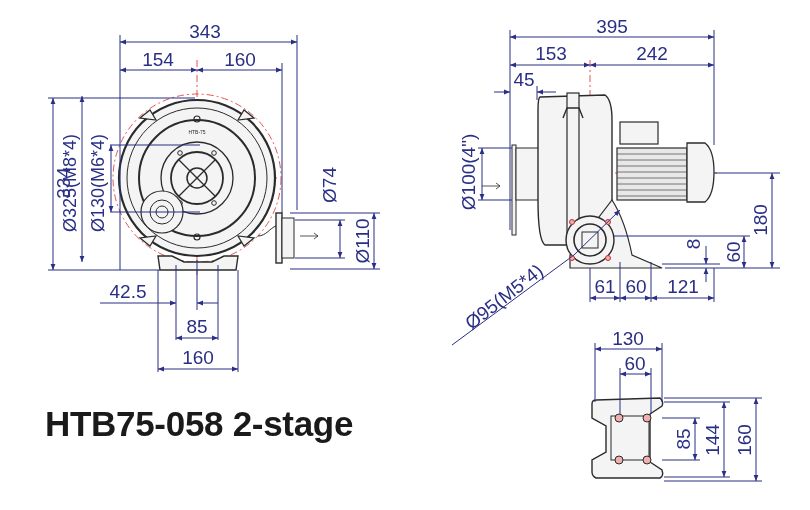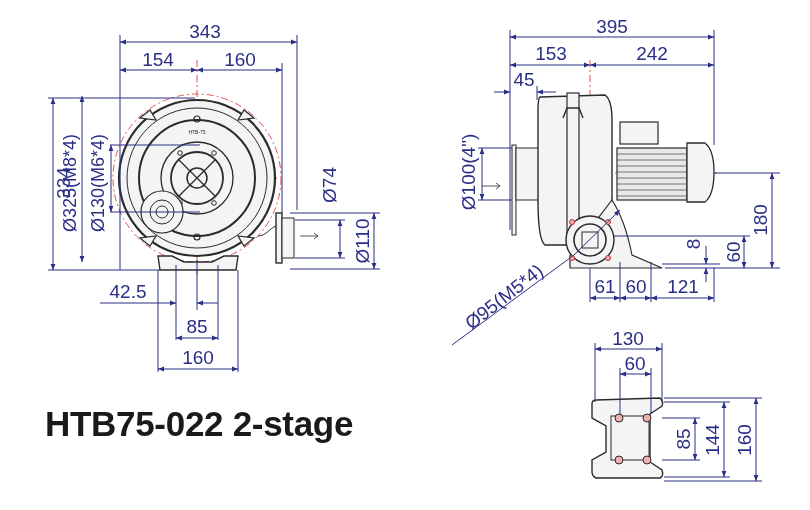--- a/index.html
+++ b/index.html
@@ -222,13 +222,13 @@
     <line class="dl" x1="724" y1="402" x2="724" y2="477" marker-start="url(#ar)" marker-end="url(#ar)"></line>
     <text class="dim" transform="translate(719,440) rotate(-90)" text-anchor="middle">144</text>
 
     <line class="dl" x1="664" y1="398" x2="762" y2="398"></line>
     <line class="dl" x1="664" y1="481" x2="762" y2="481"></line>
     <line class="dl" x1="756" y1="398" x2="756" y2="481" marker-start="url(#ar)" marker-end="url(#ar)"></line>
     <text class="dim" transform="translate(751,440) rotate(-90)" text-anchor="middle">160</text>
   </g>
 </svg>
 
-<div class="title">HTB75-022 2-stage</div>
+<div class="title">HTB75-058 2-stage</div>
 
 </body></html>

